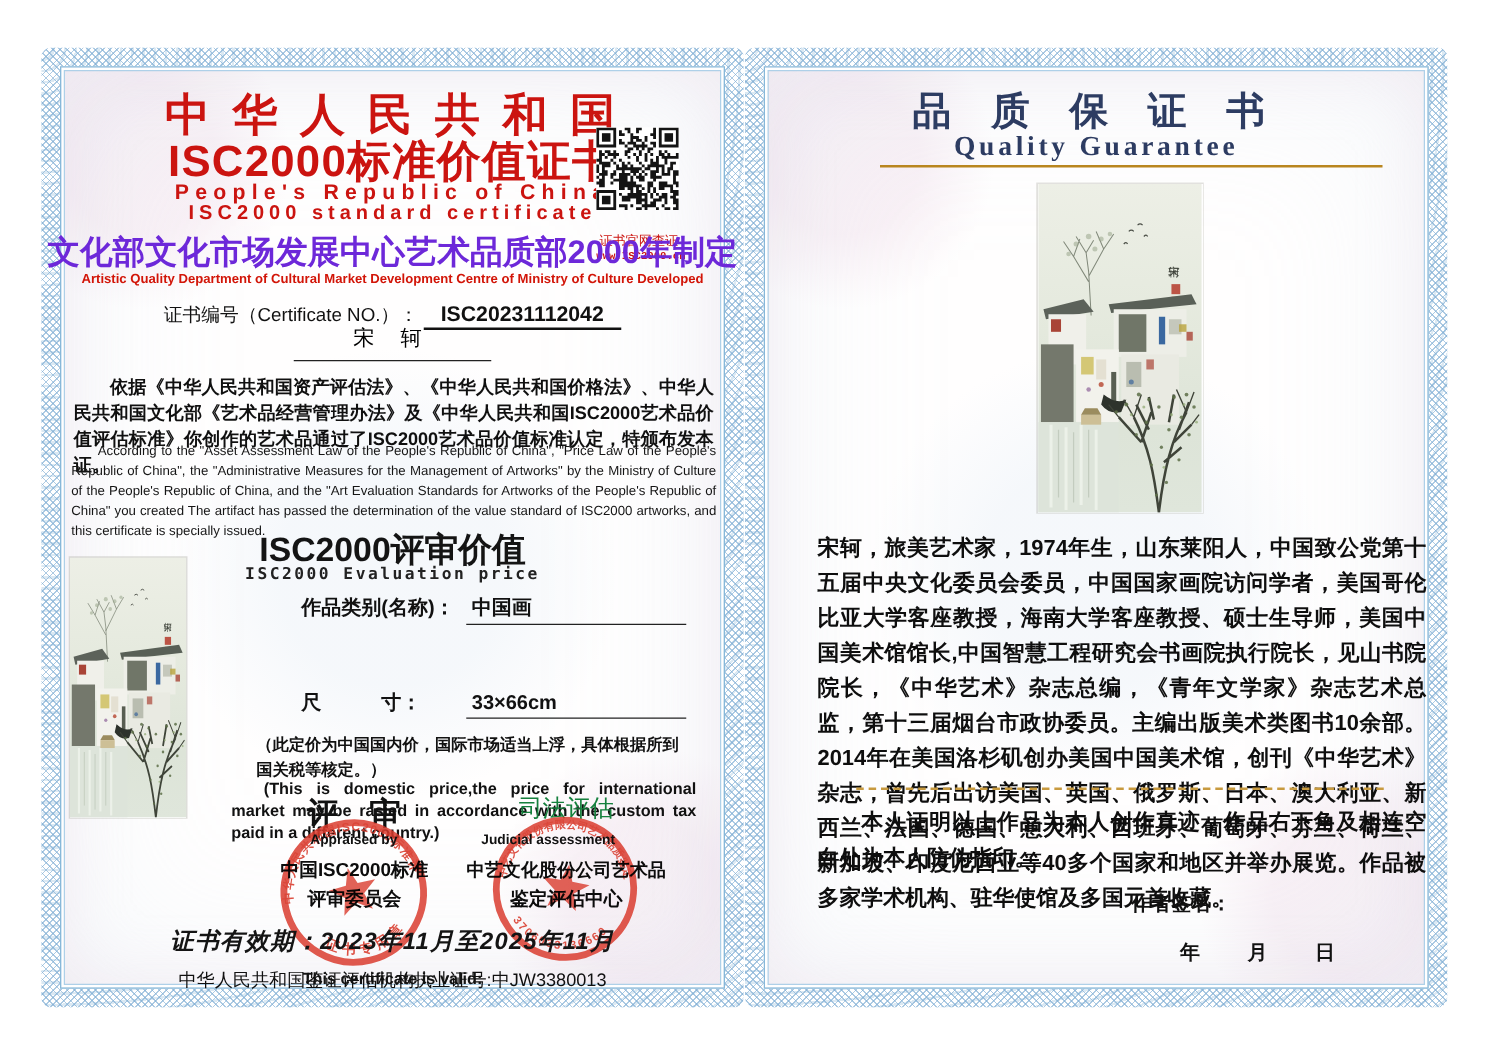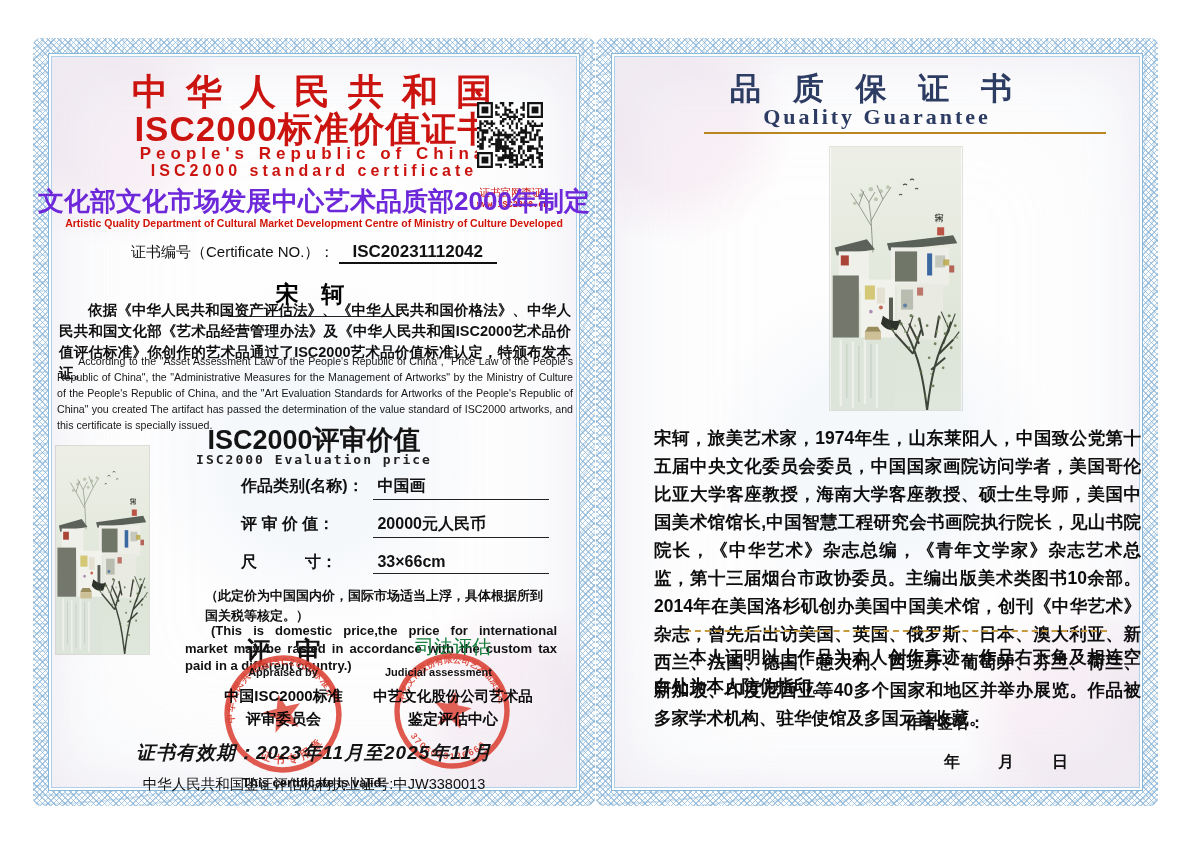--- a/index.html
+++ b/index.html
@@ -28,21 +28,21 @@
   .l-en1{top:106px;font-size:17px;font-weight:bold;letter-spacing:5px;}
   .l-en2{top:124px;font-size:16px;font-weight:bold;letter-spacing:4px;}
   .dept-cn{top:146px;font-size:26px;font-weight:900;letter-spacing:0;color:#6d28d9;}
   .dept-en{top:179px;font-size:10.5px;font-weight:bold;color:#d21508;}
   .qr-box{left:444px;top:64px;width:68px;height:90px;text-align:center;}
   .qr-box svg{display:block;background:#fff;}
   .qr-cap1{font-size:10.5px;font-weight:normal;color:#cb1410;margin-top:18px;}
   .qr-cap2{font-size:8.5px;font-weight:bold;color:#cb1410;font-family:"Liberation Mono",monospace;}
   .cert-row{top:204px;font-size:15px;color:#111;}
   .cert-no{font-weight:bold;font-size:17px;border-bottom:2px solid #111;padding:0 14px 1px;}
-  .artist{top:241px;font-size:23px;font-weight:bold;letter-spacing:8px;}
+  .artist{top:221px;font-size:17px;font-weight:normal;letter-spacing:8px;}
   .artist span{display:inline-block;border-bottom:1.5px solid #222;padding:0 48px 6px;}
   .body-cn{left:26px;right:24px;top:262px;font-size:14.5px;font-weight:600;line-height:1.45;
     text-indent:2em;color:#101010;text-align:justify;}
   .body-en{left:24px;right:22px;top:316px;font-size:10.6px;font-weight:500;line-height:1.5;
     text-indent:2em;color:#151515;text-align:justify;}
   .eval-cn{top:384px;font-size:27px;font-weight:bold;color:#141414;}
   .eval-en{top:414px;font-size:13px;font-weight:bold;letter-spacing:2px;color:#222;
     font-family:"DejaVu Sans Mono",monospace;}
   .field{left:208px;font-size:16px;font-weight:bold;color:#111;white-space:nowrap;}
   .field .lbl{display:inline-block;width:128px;}
@@ -132,24 +132,20 @@
     <div class="abs body-cn">依据《中华人民共和国资产评估法》、《中华人民共和国价格法》、中华人民共和国文化部《艺术品经营管理办法》及《中华人民共和国ISC2000艺术品价值评估标准》你创作的艺术品通过了ISC2000艺术品价值标准认定，特颁布发本证。</div>
     <div class="abs body-en">According to the "Asset Assessment Law of the People's Republic of China", "Price Law of the People's Republic of China", the "Administrative Measures for the Management of Artworks" by the Ministry of Culture of the People's Republic of China, and the "Art Evaluation Standards for Artworks of the People's Republic of China" you created The artifact has passed the determination of the value standard of ISC2000 artworks, and this certificate is specially issued.</div>
 
     <div class="abs ctr eval-cn">ISC2000评审价值</div>
     <div class="abs ctr eval-en">ISC2000 Evaluation price</div>
 
     <div class="abs field f1">
       <span class="lbl">作品类别(名称)：</span>
       <span class="val">中国画</span>
     </div>
-    <div class="abs field f2">
-      <span class="lbl">评 审 价 值：</span>
-      <span class="val">20000元人民币</span>
-    </div>
     <div class="abs field f3">
       <span class="lbl">尺　　　寸：</span>
       <span class="val">33×66cm</span>
     </div>
 
     <div class="abs note-cn">（此定价为中国国内价，国际市场适当上浮，具体根据所到国关税等核定。）</div>
     <div class="abs note-en">(This is domestic price,the price for international market may be rasied in accordance with the custom tax paid in a different country.)</div>
 
     <div class="abs hd-appr">评　审</div>
     <div class="abs hd-jud">司法评估</div>

